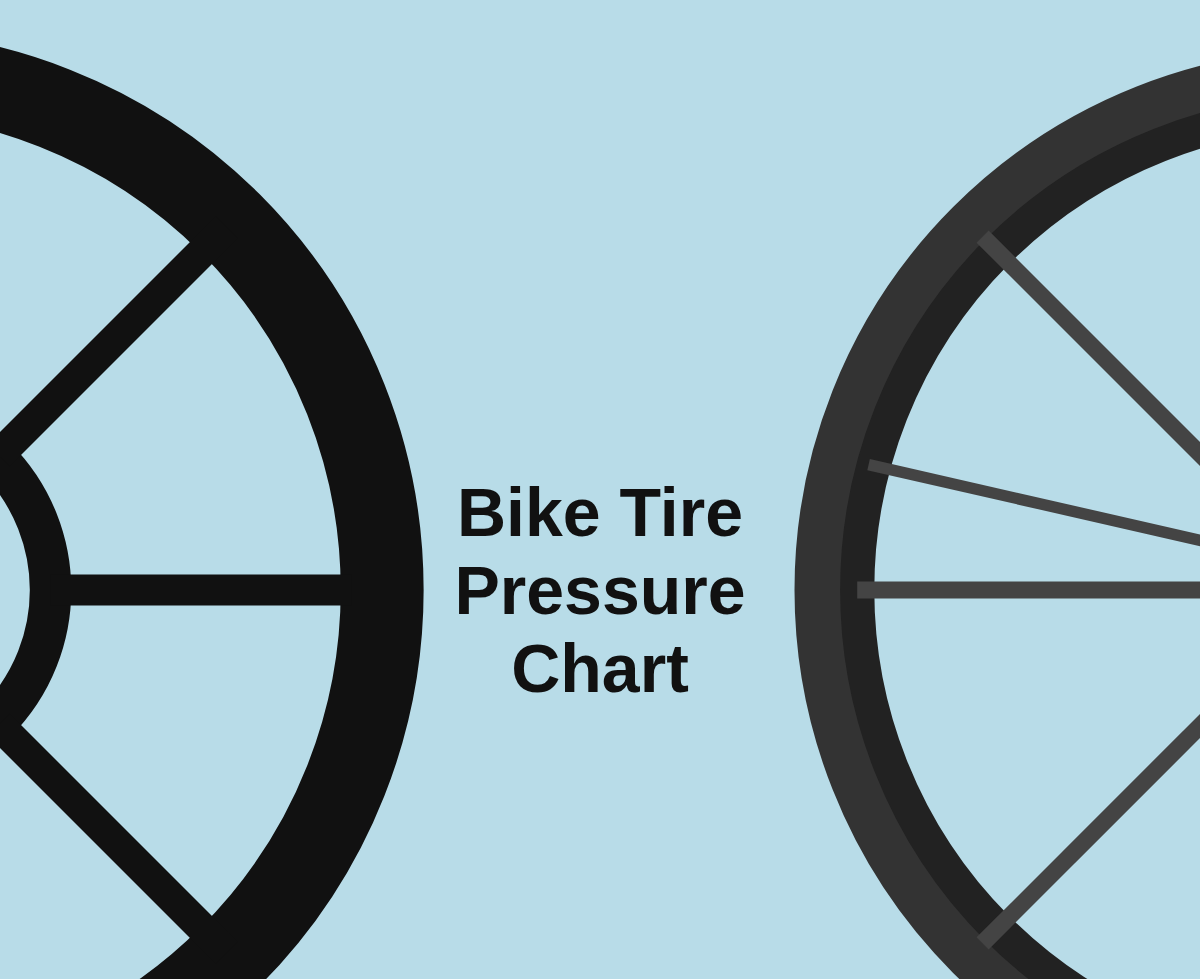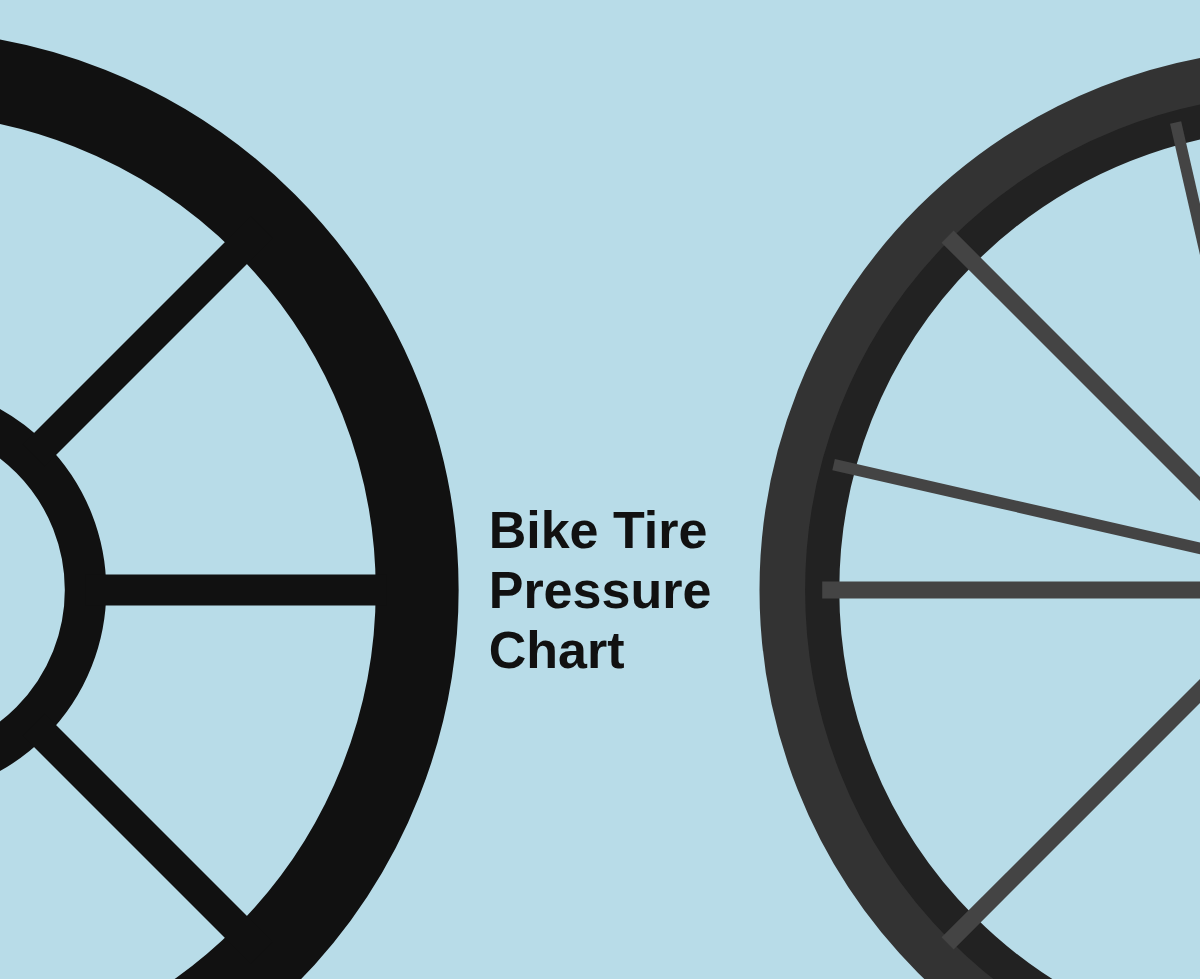--- a/index.html
+++ b/index.html
@@ -27,23 +27,24 @@
     .header {
       display: flex;
       align-items: center;
       justify-content: center;
       width: 100%;
       margin-bottom: 8px;
       position: relative;
     }
 
     .header-title {
-      font-size: 52px;
+      font-size: 68px;
       font-weight: 900;
       color: #111;
+      text-align: center;
       flex: 1;
     }
 
     .wheel-left {
       width: 110px;
       height: 110px;
       flex-shrink: 0;
       margin-right: 20px;
     }
 

